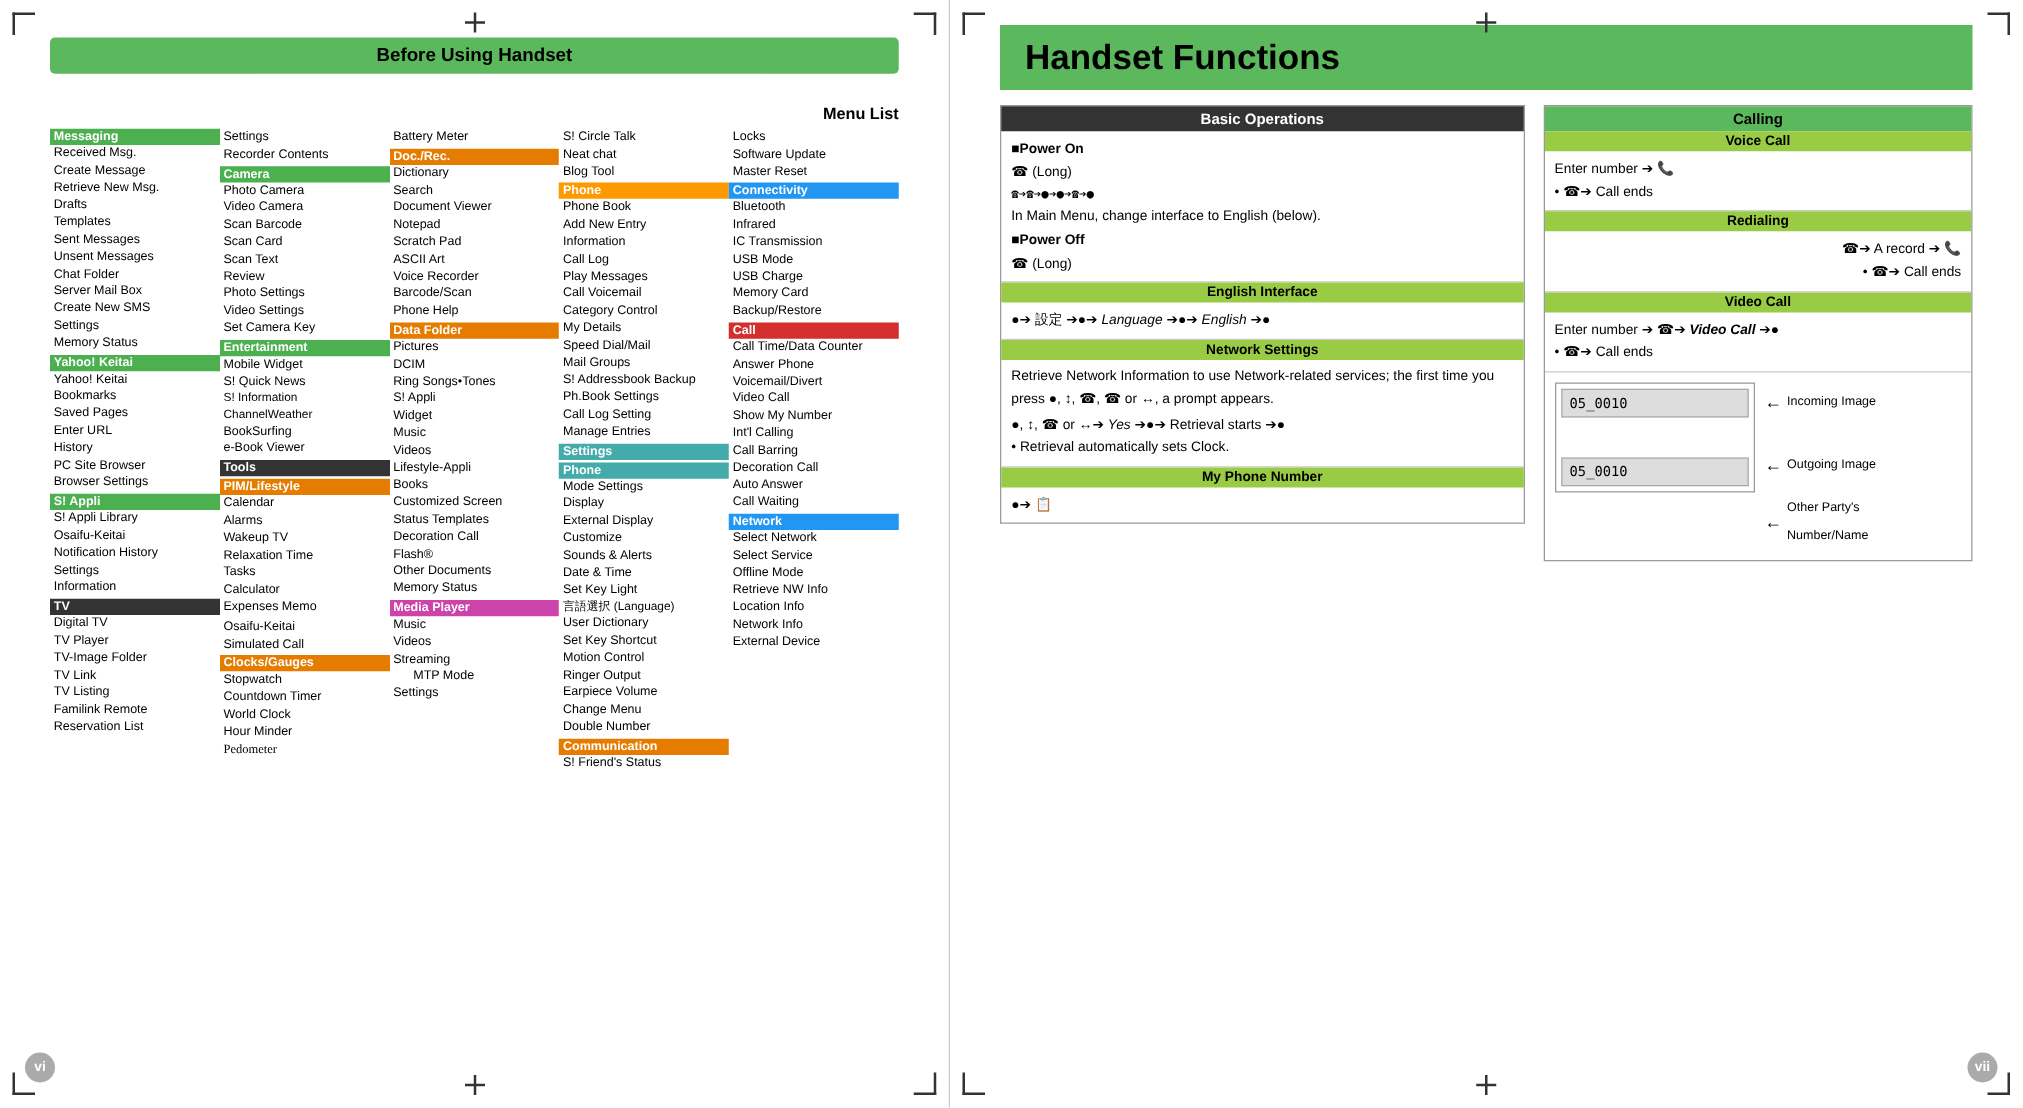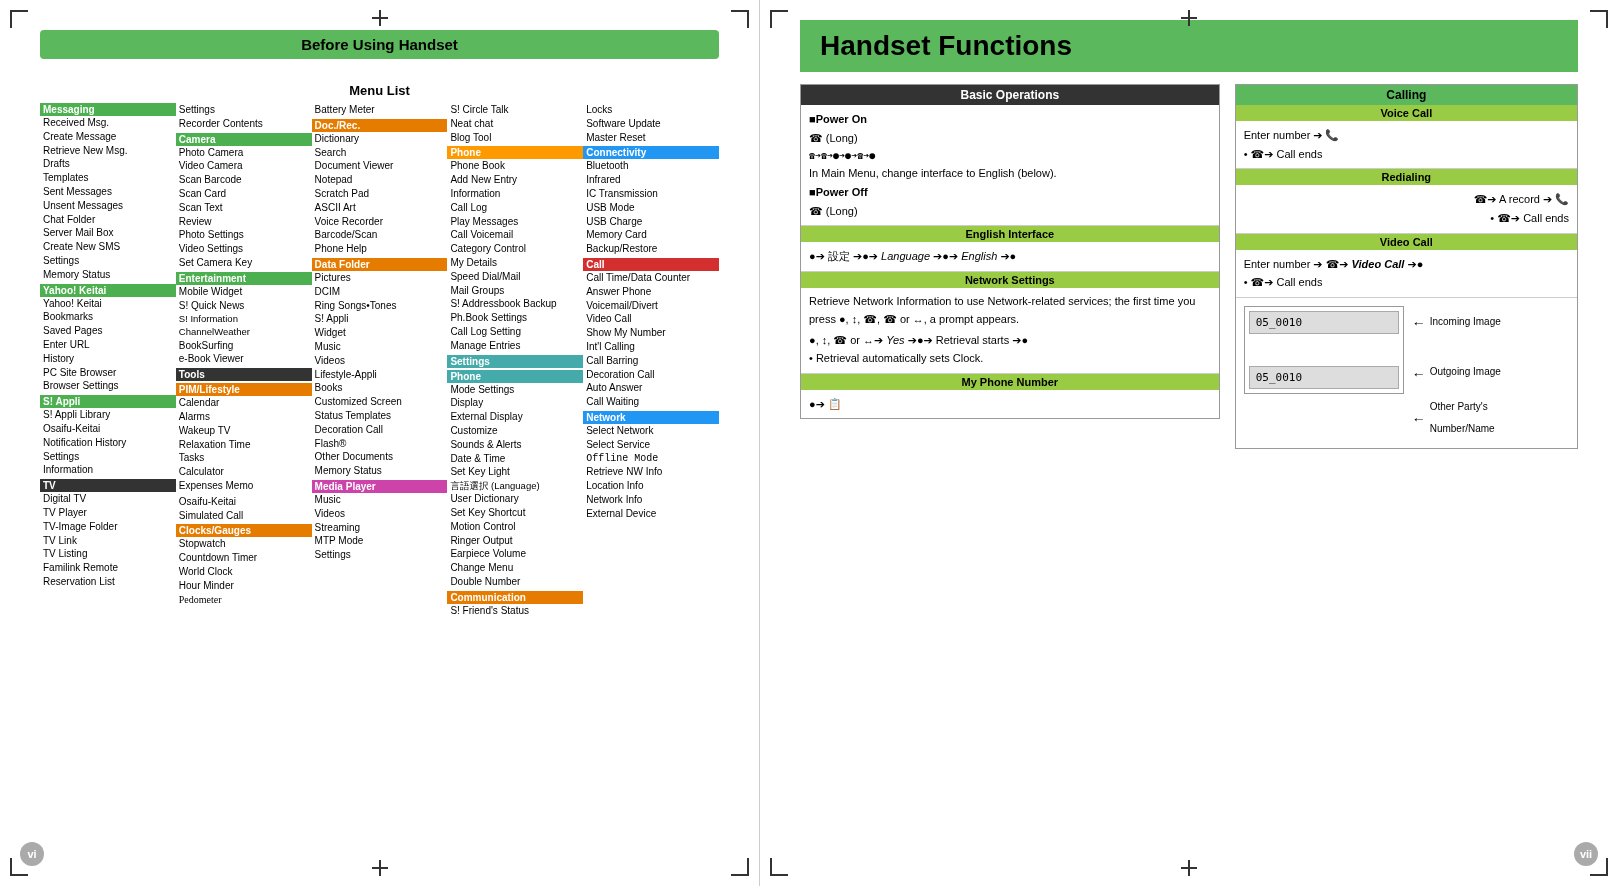--- a/index.html
+++ b/index.html
@@ -77,21 +77,21 @@
       margin-bottom: 8px;
     }
     .page-title-box h2 {
       color: #000;
       font-size: 15px;
       font-weight: bold;
     }
 
     
     .menu-list-title {
-      text-align: center;
+      text-align: right;
       font-weight: bold;
       font-size: 13px;
       margin-bottom: 5px;
       margin-top: 24px;
     }
 
     
     .page-badge {
       position: absolute;
       bottom: 20px;
@@ -317,21 +317,21 @@
           <div class="row" style="padding:0 3px;font-size:10px;line-height:1.38;">Decoration Call</div>
           <div class="row" style="padding:0 3px;font-size:10px;line-height:1.38;">Flash®</div>
           <div class="row" style="padding:0 3px;font-size:10px;line-height:1.38;">Other Documents</div>
           <div class="row" style="padding:0 3px;font-size:10px;line-height:1.38;">Memory Status</div>
         </div>
         <div class="menu-section">
           <div class="hdr" style="background:#cc44aa;color:#fff;font-weight:bold;padding:1px 3px;font-size:10px;">Media Player</div>
           <div class="row" style="padding:0 3px;font-size:10px;line-height:1.38;">Music</div>
           <div class="row" style="padding:0 3px;font-size:10px;line-height:1.38;">Videos</div>
           <div class="row" style="padding:0 3px;font-size:10px;line-height:1.38;">Streaming</div>
-          <div class="row" style="padding:0 3px;font-size:10px;line-height:1.38;">MTP Mode</div>
+          <div class="row" style="padding:0 3px;font-size:10px;line-height:1.38;margin-left:16px;">MTP Mode</div>
           <div class="row" style="padding:0 3px;font-size:10px;line-height:1.38;">Settings</div>
         </div>
       </td>
 
       <td>
         <div class="menu-section">
           <div class="row" style="padding:0 3px;font-size:10px;line-height:1.38;">S! Circle Talk</div>
           <div class="row" style="padding:0 3px;font-size:10px;line-height:1.38;">Neat chat</div>
           <div class="row" style="padding:0 3px;font-size:10px;line-height:1.38;">Blog Tool</div>
         </div>
@@ -405,21 +405,21 @@
           <div class="row" style="padding:0 3px;font-size:10px;line-height:1.38;">Int'l Calling</div>
           <div class="row" style="padding:0 3px;font-size:10px;line-height:1.38;">Call Barring</div>
           <div class="row" style="padding:0 3px;font-size:10px;line-height:1.38;">Decoration Call</div>
           <div class="row" style="padding:0 3px;font-size:10px;line-height:1.38;">Auto Answer</div>
           <div class="row" style="padding:0 3px;font-size:10px;line-height:1.38;">Call Waiting</div>
         </div>
         <div class="menu-section">
           <div class="hdr" style="background:#2196f3;color:#fff;font-weight:bold;padding:1px 3px;font-size:10px;">Network</div>
           <div class="row" style="padding:0 3px;font-size:10px;line-height:1.38;">Select Network</div>
           <div class="row" style="padding:0 3px;font-size:10px;line-height:1.38;">Select Service</div>
-          <div class="row" style="padding:0 3px;font-size:10px;line-height:1.38;font-family:Liberation Mono, monospace;">Offline Mode</div>
+          <div class="row" style="padding:0 3px;font-size:10px;line-height:1.38;">Offline Mode</div>
           <div class="row" style="padding:0 3px;font-size:10px;line-height:1.38;">Retrieve NW Info</div>
           <div class="row" style="padding:0 3px;font-size:10px;line-height:1.38;">Location Info</div>
           <div class="row" style="padding:0 3px;font-size:10px;line-height:1.38;">Network Info</div>
           <div class="row" style="padding:0 3px;font-size:10px;line-height:1.38;">External Device</div>
         </div>
       </td>
     </tr>
   </tbody>
     </table>
 

